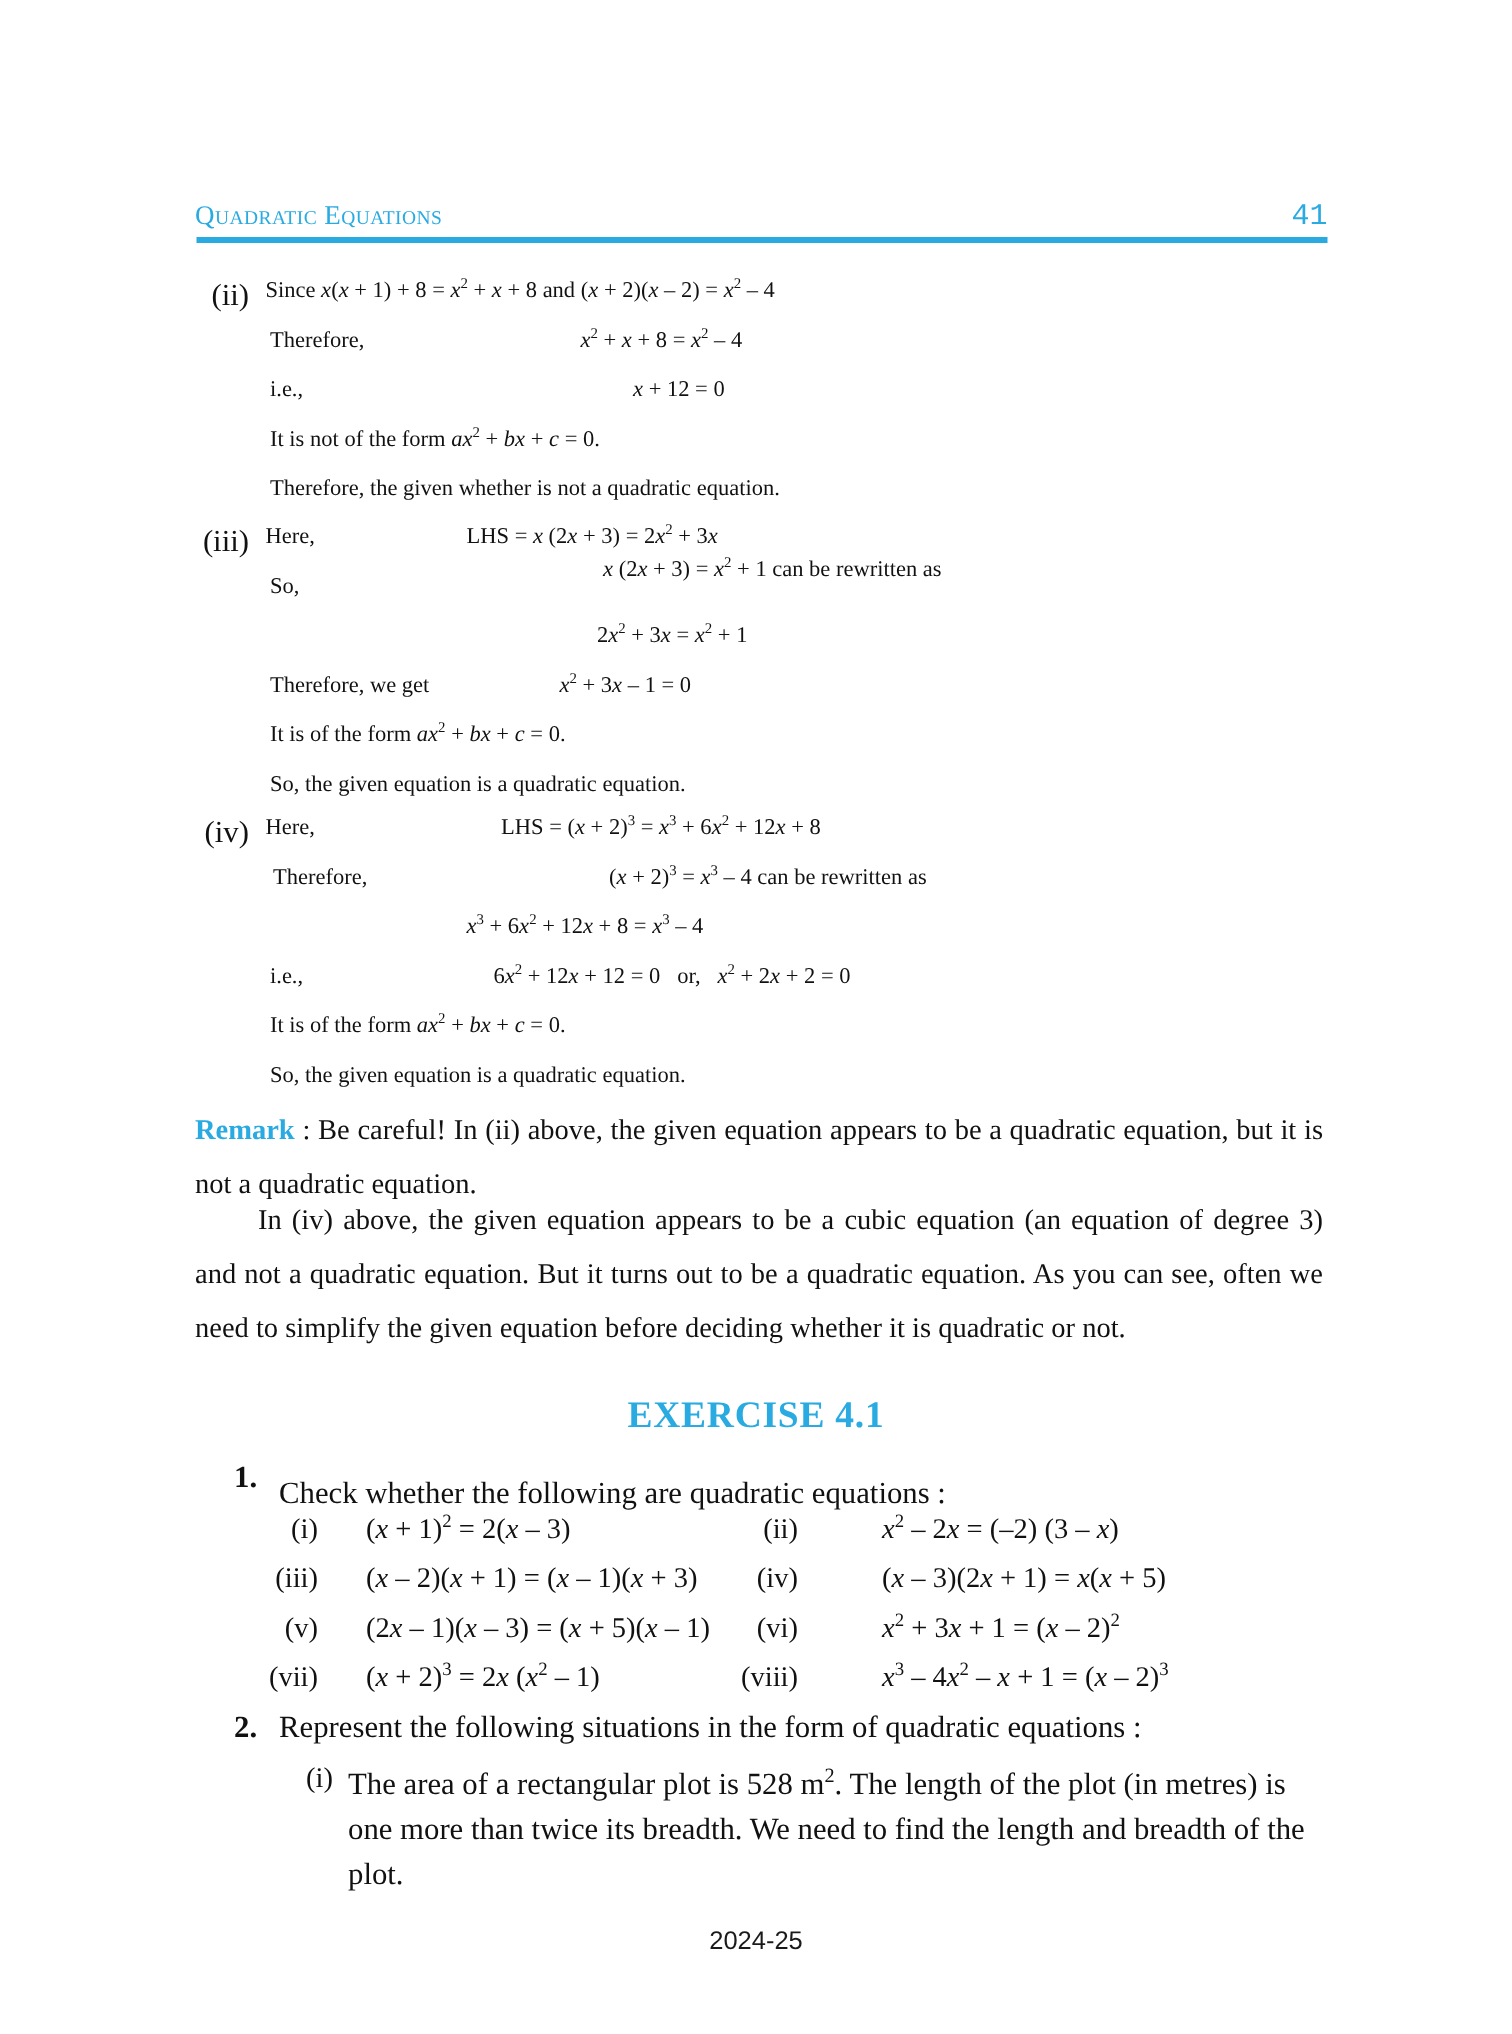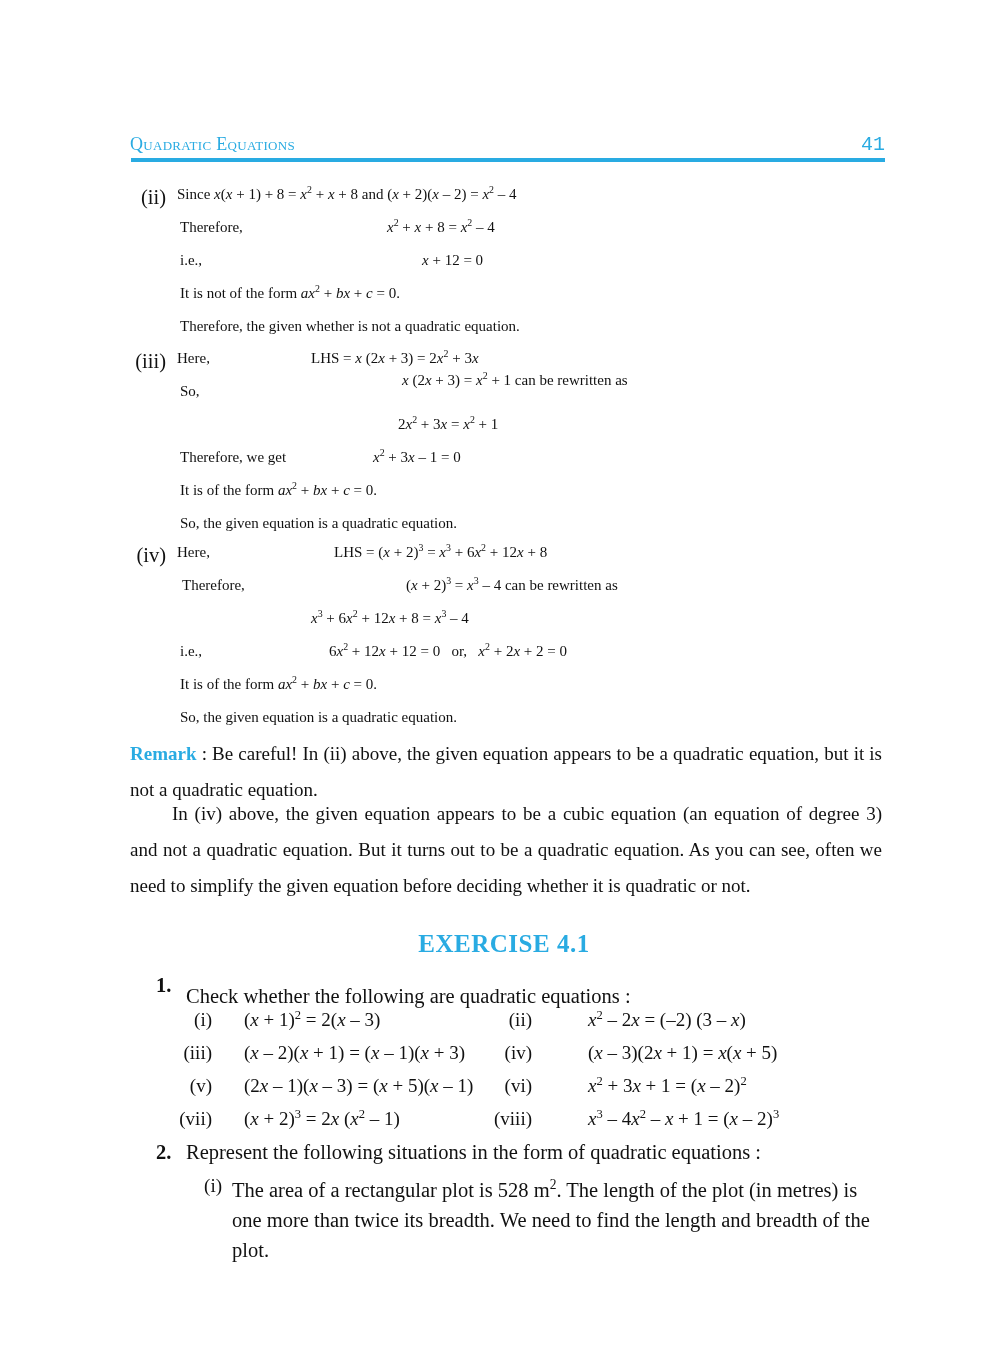--- a/index.html
+++ b/index.html
@@ -223,14 +223,15 @@
   </div>
 
   <div>
     <div class="qnum" style="left:156px; top:1141px;">2.</div>
     <div class="qtext" style="left:186px; top:1141px;text-align:center;">Represent the following situations in the form of quadratic equations :</div>
 
     <div class="sub-rn" style="left:170px; top:1175px; width:52px;">(i)</div>
     <div class="q2-body" style="left:232px; top:1175px; width:648px;">The area of a rectangular plot is 528 m<sup>2</sup>. The length of the plot (in metres) is one more than twice its breadth. We need to find the length and breadth of the plot.</div>
   </div>
 
+  <div class="footer">2024-25</div>
 
 </div>
 
 </body></html>

